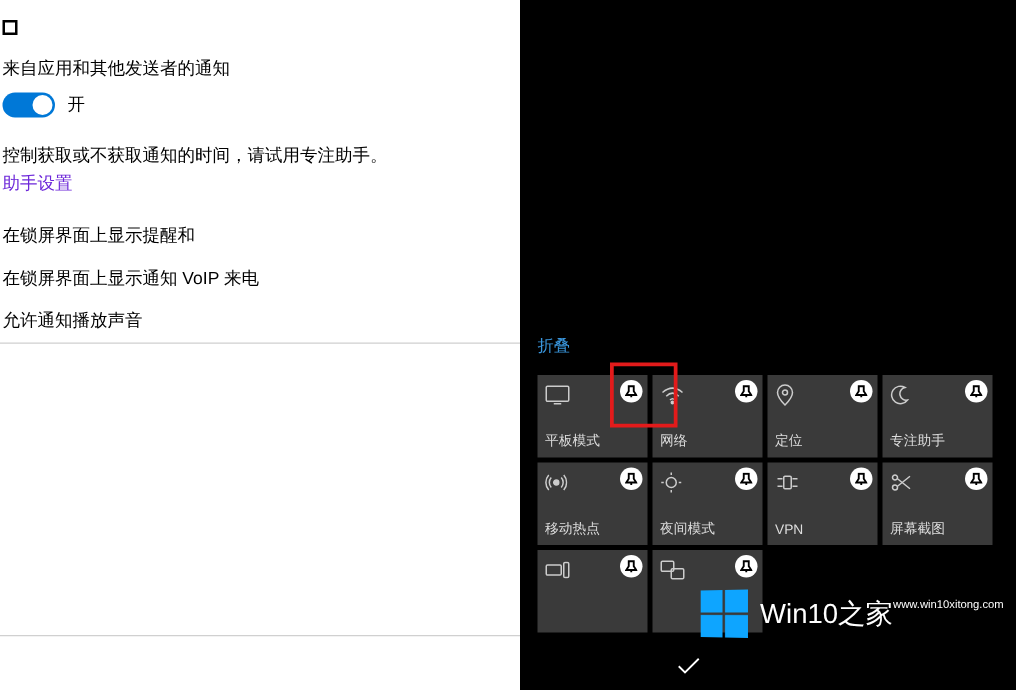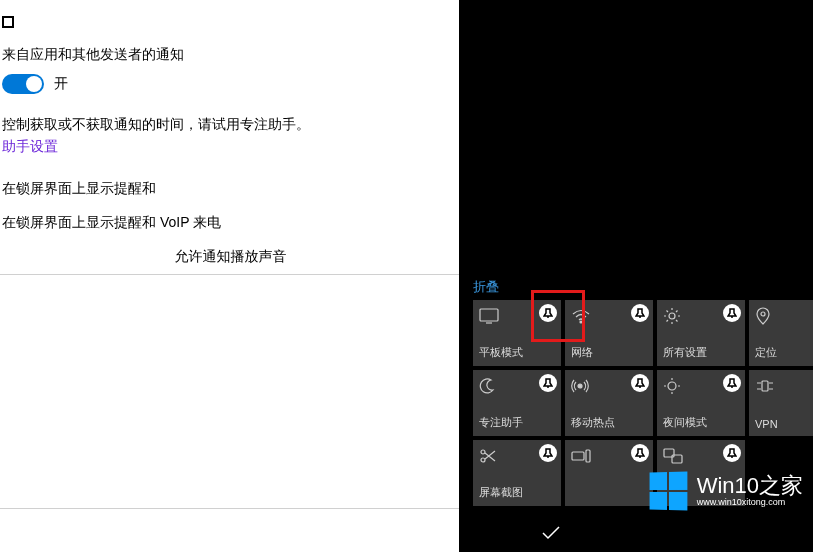--- a/index.html
+++ b/index.html
@@ -6,21 +6,21 @@
 body {
   width: 813px;
   height: 552px;
   font-family: "Microsoft YaHei", "Segoe UI", sans-serif;
   font-size: 14px;
   display: flex;
   overflow: hidden;
   background: #000;
 }
 .settings-panel {
-  width: 459px;
+  width: 416px;
   height: 100%;
   background: #fff;
   padding: 16px 0 0 0;
   color: #000;
   position: relative;
 }
 .settings-content { padding-left: 2px; }
 .square-icon {
   width: 12px; height: 12px;
   border: 2px solid #000;
@@ -38,37 +38,37 @@
   position: absolute;
   right: 2px; top: 2px;
   width: 16px; height: 16px;
   border-radius: 50%;
   background: #fff;
 }
 .toggle-state { font-size: 14px; }
 .desc-text { font-size: 14px; margin-bottom: 4px; }
 .link-text { color: #6d28d9; font-size: 14px; margin-bottom: 24px; cursor: pointer; }
 .option { font-size: 14px; margin-bottom: 16px; }
-.option.last { margin-bottom: 8px; text-align: center; }
+.option.last { margin-bottom: 8px; }
 .divider-full {
   position: absolute;
   left: 0; right: 0;
   height: 1px;
   background: #d0d0d0;
 }
 
 .action-center {
   flex: 1;
   background: #000;
   position: relative;
   color: #fff;
 }
 .collapse-label {
   position: absolute;
-  top: 278px; left: 14px;
+  top: 268px; left: 14px;
   font-size: 13px;
   color: #3a96dd;
   cursor: pointer;
 }
 .tiles-grid {
   position: absolute;
   top: 300px;
   left: 14px;
   display: grid;
   grid-template-columns: repeat(4, 88px);
@@ -129,21 +129,21 @@
 }
 .win-logo {
   width: 38px; height: 38px;
   display: grid;
   grid-template-columns: 1fr 1fr;
   grid-template-rows: 1fr 1fr;
   gap: 2px;
   transform: perspective(80px) rotateY(-6deg);
 }
 .win-logo div { background: #0ea5ff; }
-.wm-text { display: flex; flex-direction: column; line-height: 1.1; justify-content: center; }
+.wm-text { display: flex; flex-direction: row; line-height: 1.1; justify-content: center; }
 .wm-title { font-size: 22px; font-weight: 500; color: #fff; }
 .wm-sub { font-size: 9px; color: #fff; }
 .check-icon {
   position: absolute;
   bottom: 8px;
   right: 252px;
   color: #fff;
 }
 </style>
 </head>
@@ -159,21 +159,21 @@
       <div class="toggle-pill">
         <div class="toggle-knob"></div>
       </div>
       <div class="toggle-state">开</div>
     </div>
 
     <div class="desc-text">控制获取或不获取通知的时间，请试用专注助手。</div>
     <div class="link-text">助手设置</div>
 
     <div class="option">在锁屏界面上显示提醒和</div>
-    <div class="option">在锁屏界面上显示提醒和 VoIP 来电</div>
+    <div class="option">在锁屏界面上显示通知 VoIP 来电</div>
     <div class="option last">允许通知播放声音</div>
   </div>
   <div class="divider-full" style="top:274px"></div>
   <div class="divider-full" style="top:508px"></div>
 </div>
 
 <div class="action-center">
   <div class="collapse-label">折叠</div>
 
   <div class="red-highlight"></div>
@@ -200,34 +200,20 @@
             <path d="M3 1 L3 5 L1 8 L9 8 L7 5 L7 1 Z M5 8 L5 10"></path>
           </svg>
         </div>
       <div class="tile-icon">
           <svg width="20" height="16" viewBox="0 0 20 16" fill="none" stroke="#ccc" stroke-width="1.2">
             <path d="M2 6 Q10 -1 18 6 M5 9 Q10 4 15 9 M8 12 Q10 10 12 12"></path>
             <circle cx="10" cy="14" r="1" fill="#ccc"></circle>
           </svg>
         </div>
       <div class="tile-label">网络</div>
-    </div>
-    <div class="tile">
-      <div class="tile-pin">
-          <svg viewBox="0 0 10 10">
-            <path d="M3 1 L3 5 L1 8 L9 8 L7 5 L7 1 Z M5 8 L5 10"></path>
-          </svg>
-        </div>
-      <div class="tile-icon">
-          <svg width="18" height="18" viewBox="0 0 18 18" fill="none" stroke="#ccc" stroke-width="1.2">
-            <circle cx="9" cy="9" r="3"></circle>
-            <path d="M9 1 L9 3 M9 15 L9 17 M1 9 L3 9 M15 9 L17 9 M3.5 3.5 L5 5 M13 13 L14.5 14.5 M3.5 14.5 L5 13 M13 5 L14.5 3.5"></path>
-          </svg>
-        </div>
-      <div class="tile-label">所有设置</div>
     </div>
 
     <div class="tile">
       <div class="tile-pin">
           <svg viewBox="0 0 10 10">
             <path d="M3 1 L3 5 L1 8 L9 8 L7 5 L7 1 Z M5 8 L5 10"></path>
           </svg>
         </div>
       <div class="tile-icon">
           <svg width="16" height="18" viewBox="0 0 16 18" fill="none" stroke="#ccc" stroke-width="1.2">

